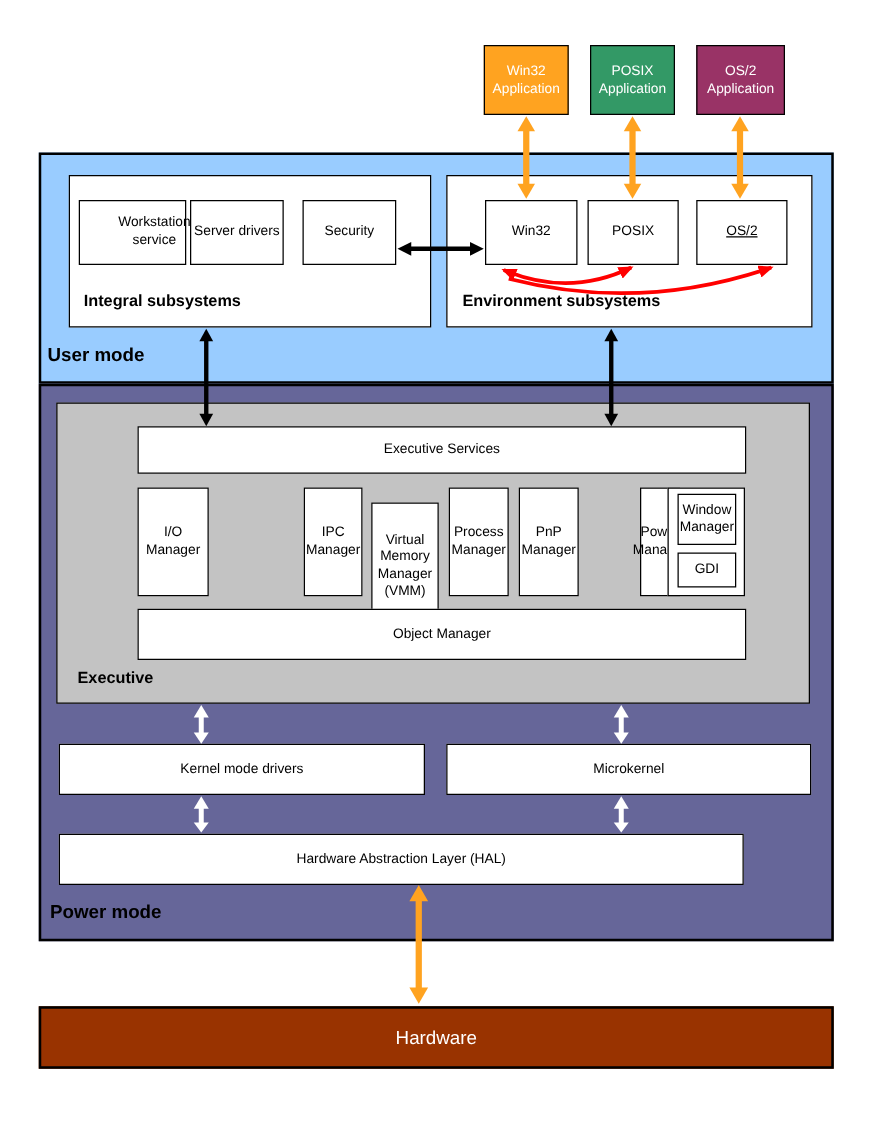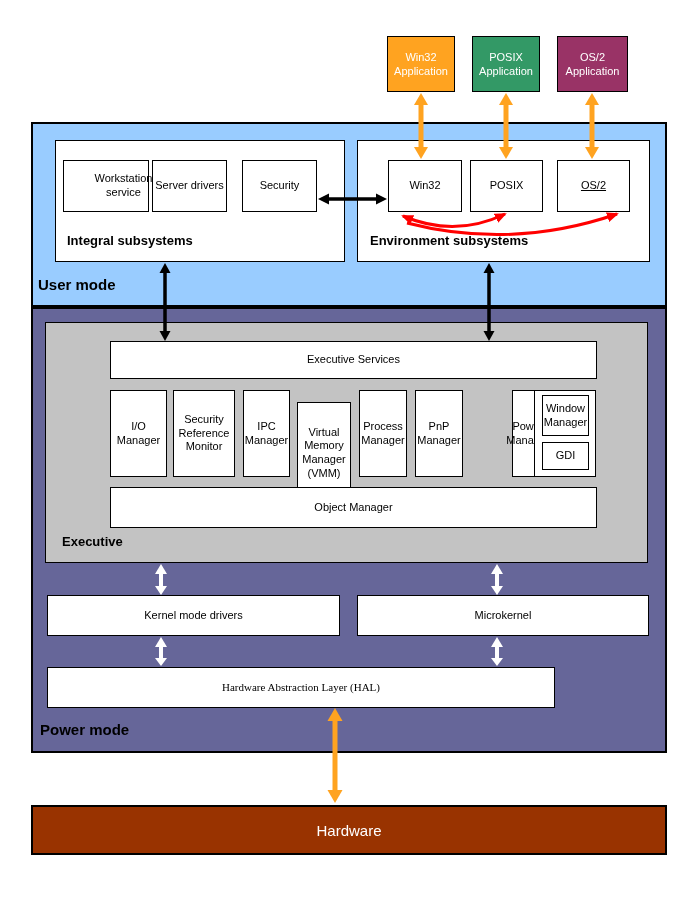--- a/index.html
+++ b/index.html
@@ -41,39 +41,38 @@
   <div class="abs box" style="left:557px;top:160px;width:73px;height:52px;text-decoration:underline;">OS/2</div>
   <div class="abs label-md" style="left:370px;top:233px;">Environment subsystems</div>
 
   <div class="abs label-lg" style="left:38px;top:276px;">User mode</div>
 
   <div class="abs" style="left: 45px; top: 322px; width: 603px; height: 241px; border: 1px solid rgb(0, 0, 0); background: rgb(195, 195, 195);"></div>
 
   <div class="abs box" style="left:110px;top:341px;width:487px;height:38px;">Executive Services</div>
 
   <div class="abs box" style="left:110px;top:390px;width:57px;height:87px;">I/O Manager</div>
-  <div class="abs box" style="left:173px;top:390px;width:62px;height:87px;">Security Reference Monitor</div>
   <div class="abs box" style="left:243px;top:390px;width:47px;height:87px;">IPC Manager</div>
   <div class="abs box" style="left:297px;top:390px;width:54px;height:102px;margin-top:12px;">Virtual Memory Manager (VMM)</div>
   <div class="abs box" style="left:359px;top:390px;width:48px;height:87px;">Process Manager</div>
   <div class="abs box" style="left:415px;top:390px;width:48px;height:87px;">PnP Manager</div>
   <div class="abs box" style="left:476px;top:390px;width:32px;height:87px;margin-left:36px;">Power Manager</div>
 
   <div class="abs" style="left:534px;top:390px;width:62px;height:87px;background:#fff;border:1px solid #000;"></div>
   <div class="abs box" style="left:542px;top:395px;width:47px;height:41px;">Window Manager</div>
   <div class="abs box" style="left:542px;top:442px;width:47px;height:28px;">GDI</div>
 
   <div class="abs box" style="left:110px;top:487px;width:487px;height:41px;">Object Manager</div>
 
   <div class="abs label-md" style="left:62px;top:534px;">Executive</div>
 
   <div class="abs box" style="left:47px;top:595px;width:293px;height:41px;">Kernel mode drivers</div>
   <div class="abs box" style="left:357px;top:595px;width:292px;height:41px;">Microkernel</div>
 
-  <div class="abs box" style="left:47px;top:667px;width:508px;height:41px;font-family:Liberation Serif, serif;">Hardware Abstraction Layer (HAL)</div>
+  <div class="abs box" style="left:47px;top:667px;width:548px;height:41px;">Hardware Abstraction Layer (HAL)</div>
 
   <div class="abs label-lg" style="left:40px;top:721px;">Power mode</div>
 
   <div class="abs region hw-label" style="left: 31px; top: 805px; width: 636px; height: 50px; background: rgb(153, 51, 0);">Hardware</div>
 
   <svg class="overlay" viewBox="0 0 700 902">
     <defs>
       <marker id="redhead" markerUnits="userSpaceOnUse" markerWidth="12" markerHeight="10" refX="10" refY="5" orient="auto-start-reverse">
         <path d="M0,0 L12,5 L0,10 z" fill="#FF0000"></path>
       </marker>

